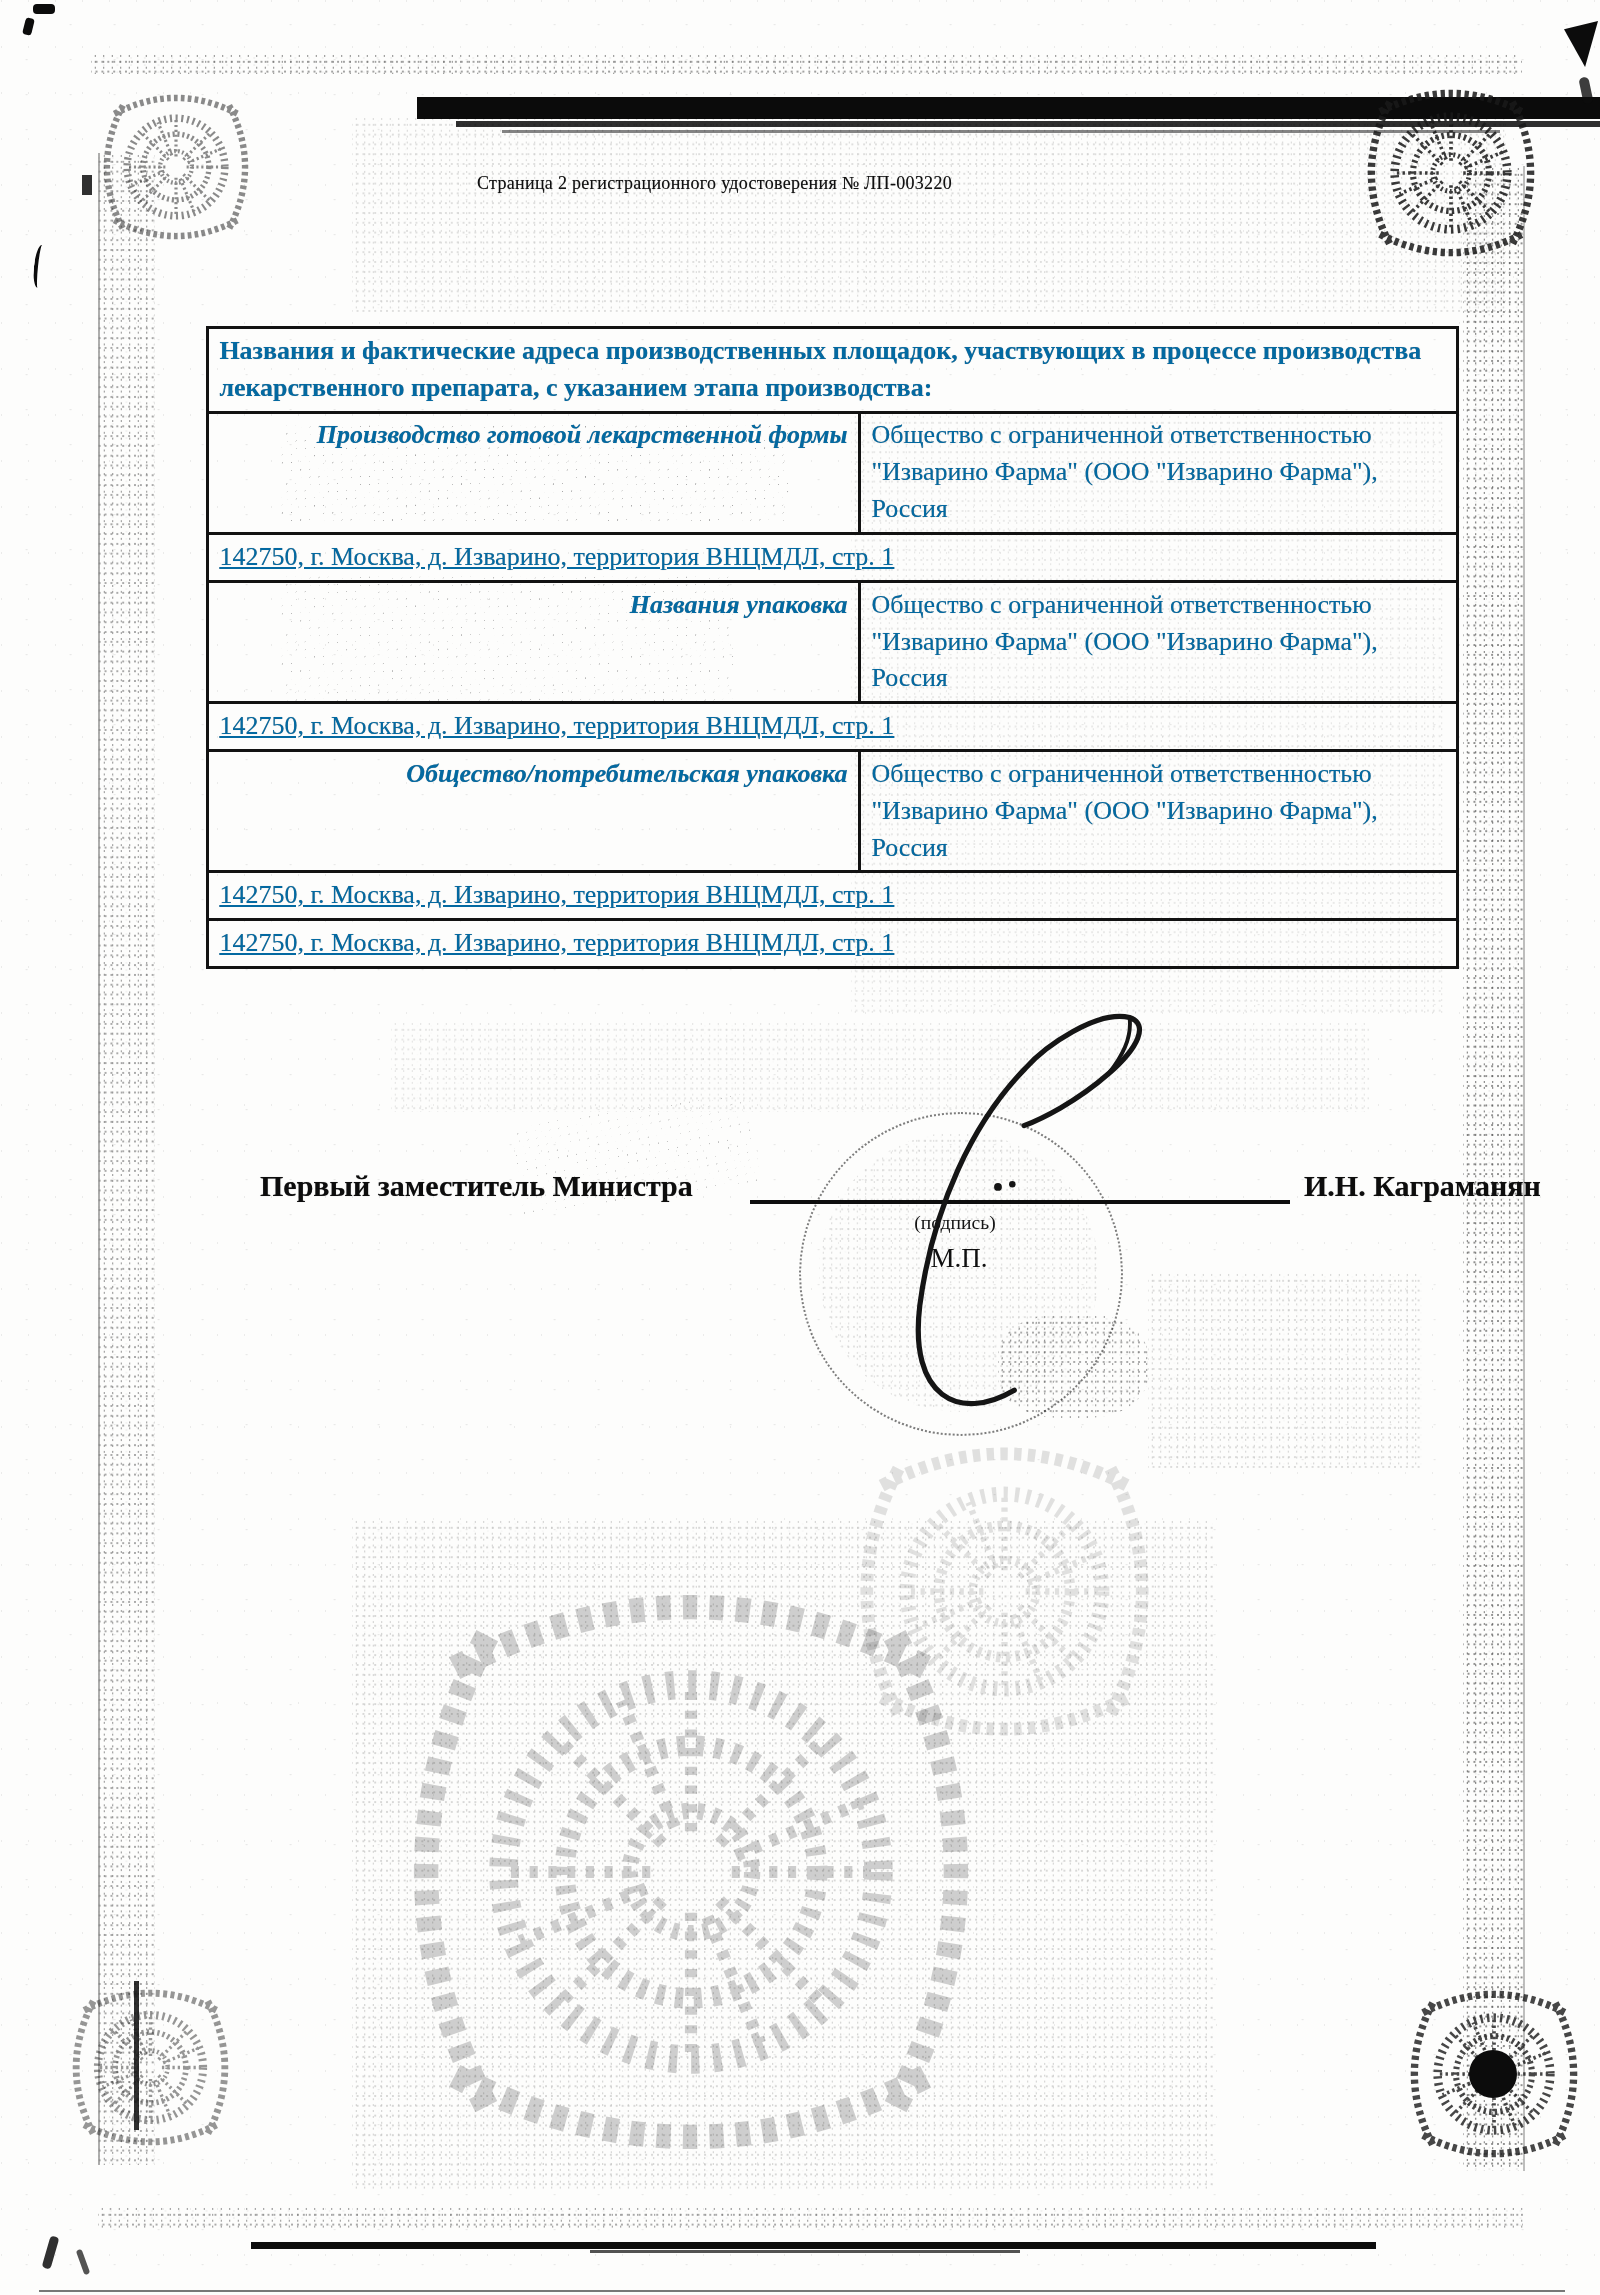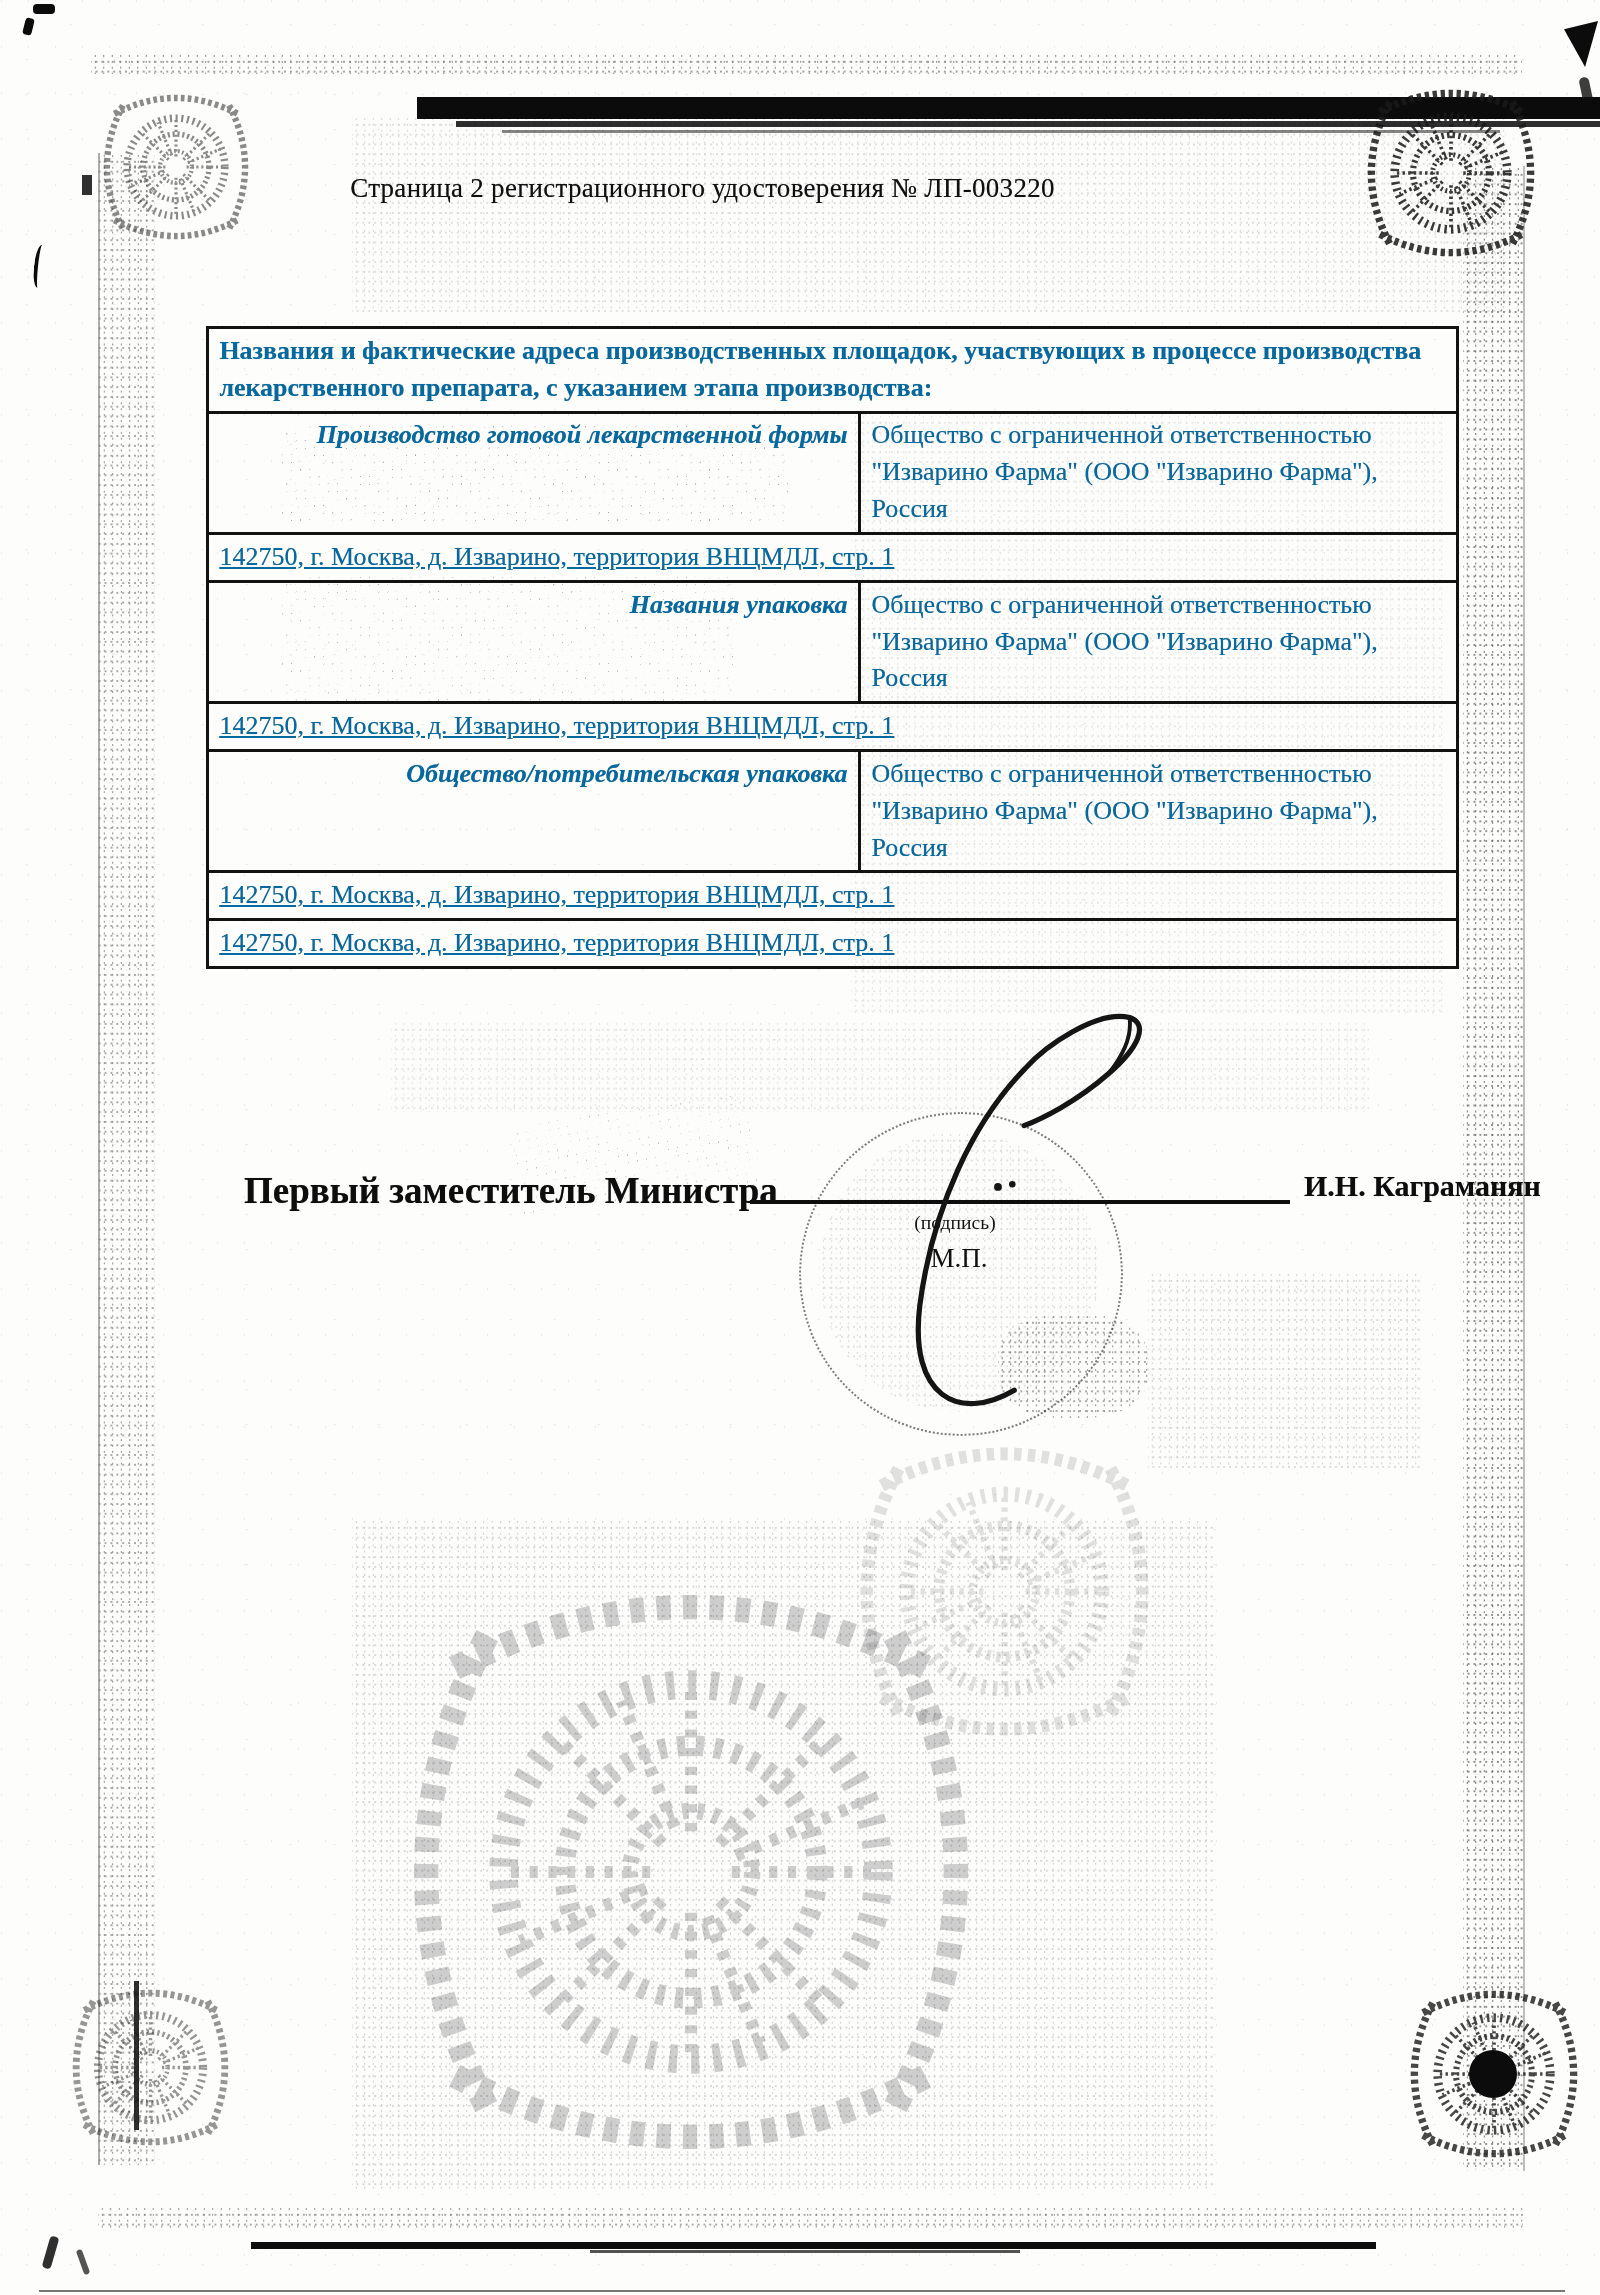--- a/index.html
+++ b/index.html
@@ -39,40 +39,40 @@
   .band-dark-b{position:absolute;left:456px;top:121px;width:1144px;height:5.9px;background:rgba(10,10,10,.85);}
   .band-dark-c{position:absolute;left:502px;top:130px;width:998px;height:2.6px;background:rgba(10,10,10,.5);}
   .line-bottom-main{position:absolute;left:251px;top:2242px;width:1125px;height:6.5px;background:#0c0c0c;}
   .line-bottom-sub{position:absolute;left:590px;top:2250px;width:430px;height:3.3px;background:rgba(10,10,10,.7);}
   .line-bottom-hair{position:absolute;left:39px;top:2290px;width:1526px;height:2px;background:rgba(10,10,10,.55);}
   .line-bl-vert{position:absolute;left:134px;top:1981px;width:4.6px;height:149px;background:rgba(10,10,10,.85);}
   .rosette{position:absolute;pointer-events:none;}
   .mark{position:absolute;background:#0c0c0c;}
   
   .doc-title{
-    position:absolute;left:4px;top:173px;width:1397px;text-align:center;
-    font-size:27px;letter-spacing:0.3px;color:#101010;text-shadow:0 0 0.7px rgba(0,0,0,.45);
+    position:absolute;left:16px;top:173px;width:1397px;text-align:center;
+    font-size:18px;letter-spacing:0.3px;color:#101010;text-shadow:0 0 0.7px rgba(0,0,0,.45);
   }
   
   table.sites{
     position:absolute;left:206px;top:326px;width:1253px;
     border-collapse:collapse;table-layout:fixed;background:transparent;
   }
   table.sites td{
     border:3.3px solid #121212;padding:3.9px 10.4px;vertical-align:top;
     font-size:26px;line-height:1.42;color:#0369a1;text-shadow:0 0 0.7px rgba(0,0,0,.4);
   }
   table.sites{border:3.9px solid #101010;}
   td.hdr{font-weight:700;font-size:27px;line-height:1.4;padding-top:6.5px;}
   td.stage{font-style:italic;font-weight:700;font-size:24px;border-right:2px solid #161616;text-align:right;}
   td.company{font-size:26px;}
   td.addr{font-size:25px;vertical-align:middle;padding-top:1.3px;padding-bottom:1.3px;text-decoration:underline;}
   tr.h-header{height:81px;} tr.h-row{height:102px;} tr.h-addr{height:42px;}
   
-  .sig-position{position:absolute;left:244px;top:1169px;font-size:37px;font-weight:700;text-shadow:0 0 0.7px rgba(0,0,0,.5);}
+  .sig-position{position:absolute;left:260px;top:1169px;font-size:30px;font-weight:700;text-shadow:0 0 0.7px rgba(0,0,0,.5);}
   .sig-name{position:absolute;left:1304px;top:1169px;font-size:30px;font-weight:700;text-shadow:0 0 0.7px rgba(0,0,0,.5);}
   .sig-line{position:absolute;left:750px;top:1200px;width:540px;height:3.9px;background:#0e0e0e;}
   .sig-caption{position:absolute;left:867px;top:1212px;width:176px;text-align:center;font-size:19.6px;color:#161616;}
   .sig-mp{position:absolute;left:910px;top:1243px;width:98px;text-align:center;font-size:27px;color:#101010;}
   .stamp{
     position:absolute;left:799px;top:1112px;width:320px;height:320px;border-radius:50%;
     border:2px dotted rgba(20,20,20,.55);
   }
   .stamp .speckle{left:18px;top:18px;width:280px;height:280px;border-radius:50%;opacity:.16;}
   .stamp-dense{left:998px;top:1314px;width:150px;height:104px;opacity:.5;border-radius:40%;}

